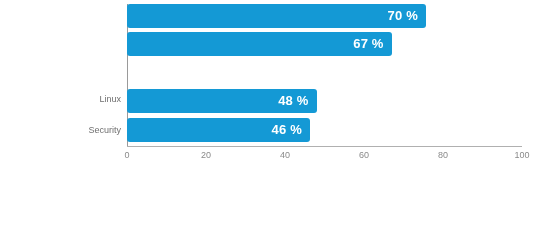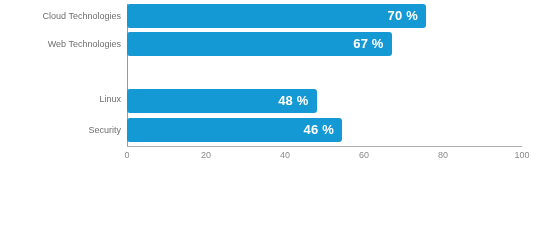--- a/index.html
+++ b/index.html
@@ -112,26 +112,20 @@
     transform: translateX(-50%);
     white-space: nowrap;
   }
 </style>
 </head>
 <body>
 
 <div id="chart">
 
   <div class="cat-col">
-    <div class="cat-row" style="top:0px;">
-      <div class="cat-label">Cloud Technologies</div>
-    </div>
-    <div class="cat-row" style="top:28px;">
-      <div class="cat-label">Web Technologies</div>
-    </div>
     <div class="cat-row" style="top:56px;margin-top:27px;">
       <div class="cat-label">Linux</div>
     </div>
     <div class="cat-row" style="top:114px;">
       <div class="cat-label">Security</div>
     </div>
   </div>
 
   <div class="axis-left-line"></div>
   <div class="axis-line"></div>
@@ -146,21 +140,21 @@
       <div class="bar" style="width: 264.65px; background: rgb(20, 153, 213);">
         <span class="bar-value">67 %</span>
       </div>
     </div>
     <div class="row" style="top:85px;">
       <div class="bar" style="width: 189.6px; background: rgb(20, 153, 213);">
         <span class="bar-value">48 %</span>
       </div>
     </div>
     <div class="row" style="top:114px;">
-      <div class="bar" style="width: 215px; background: rgb(20, 153, 213);">
+      <div class="bar" style="width: 183px; background: rgb(20, 153, 213);">
         <span class="bar-value">46 %</span>
       </div>
     </div>
   </div>
 
   <div class="xtick" style="left: 127px;">0</div>
   <div class="xtick" style="left: 206px;">20</div>
   <div class="xtick" style="left: 285px;">40</div>
   <div class="xtick" style="left: 364px;">60</div>
   <div class="xtick" style="left: 443px;">80</div>

